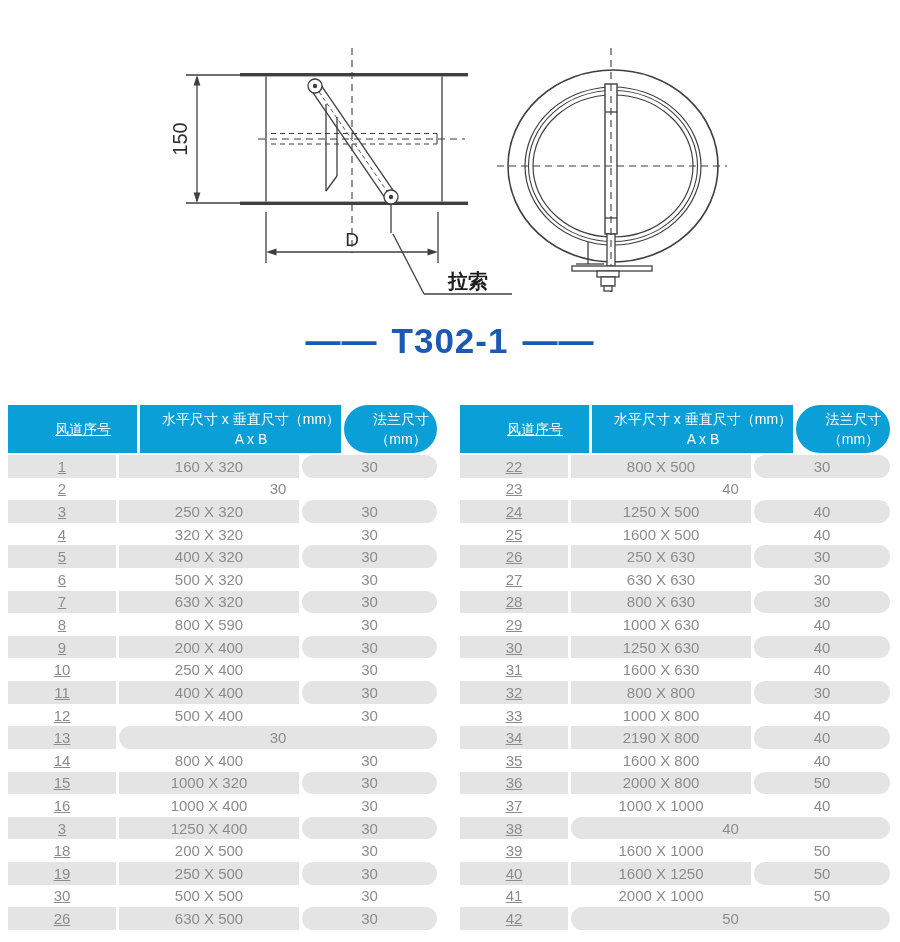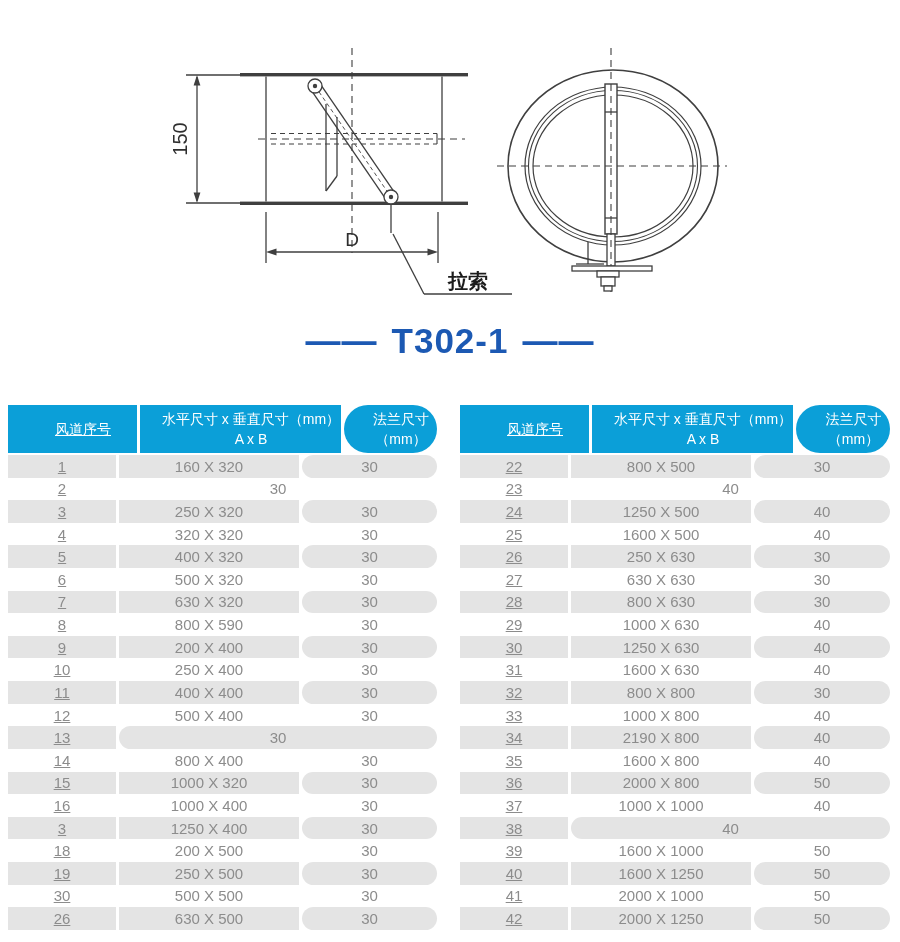--- a/index.html
+++ b/index.html
@@ -347,19 +347,18 @@
           <div class="tcell c1">1600 X 1250</div>
           <div class="tcell c2">50</div>
         </div>
         <div class="trow">
           <div class="tcell c0">41</div>
           <div class="tcell c1">2000 X 1000</div>
           <div class="tcell c2">50</div>
         </div>
         <div class="trow alt">
           <div class="tcell c0">42</div>
-          <div class="tcell c1">2000 X 1250</div>
           <div class="tcell c2">50</div>
         </div>
       </div>
   </div>
 
 </div>
 
 </body></html>

